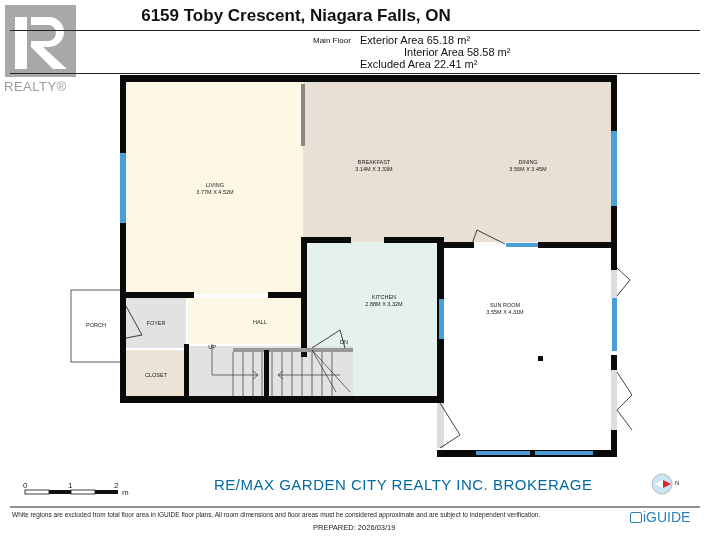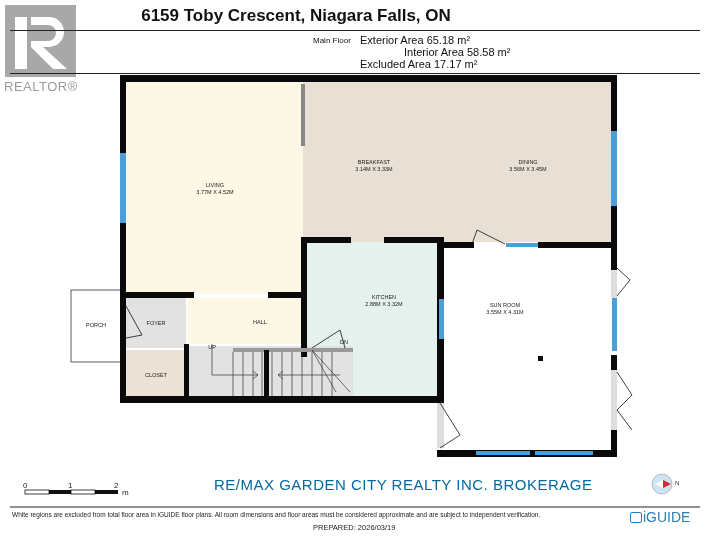--- a/index.html
+++ b/index.html
@@ -19,28 +19,28 @@
 </style>
 </head>
 <body>
 
 <div class="abs logo">
   <svg width="71" height="72" viewBox="0 0 71 72">
     <rect x="10" y="12" width="12" height="52" fill="#fff"></rect>
     <path d="M26 12 H44 A15 15 0 0 1 44 42 H38 L62 64 H48 L26 42 Z M26 20 V36 H43 A8 8 0 0 0 43 20 Z" fill="#fff"></path>
   </svg>
 </div>
-<div class="abs realtor">REALTOR®</div>
+<div class="abs realtor">REALTY®</div>
 
 <div class="abs title">6159 Toby Crescent, Niagara Falls, ON</div>
 <div class="abs hr" style="left:10px;top:30px;width:690px;"></div>
 <div class="abs area-label" style="left:313px;top:36px;">Main Floor</div>
 <div class="abs area-val" style="left:360px;top:35px;">Exterior Area 65.18 m²</div>
 <div class="abs area-val" style="left:360px;top:47px;margin-left:44px;">Interior Area 58.58 m²</div>
-<div class="abs area-val" style="left:360px;top:59px;">Excluded Area 17.17 m²</div>
+<div class="abs area-val" style="left:360px;top:59px;">Excluded Area 22.41 m²</div>
 <div class="abs hr" style="left:10px;top:73px;width:690px;"></div>
 
 <svg class="abs" style="left:0;top:0;" width="712" height="539">
 
   <rect x="126" y="82" width="177" height="212" fill="#fdf7e6"></rect>
   <rect x="303" y="82" width="308" height="160" fill="#e9e0d5"></rect>
   <rect x="307" y="242" width="133" height="157" fill="#e5f1ec"></rect>
   <rect x="126" y="298" width="60" height="50" fill="#e2e2e2"></rect>
   <rect x="126" y="350" width="60" height="46" fill="#ece3d6"></rect>
   <rect x="188" y="298" width="115" height="46" fill="#fdf7e6"></rect>

